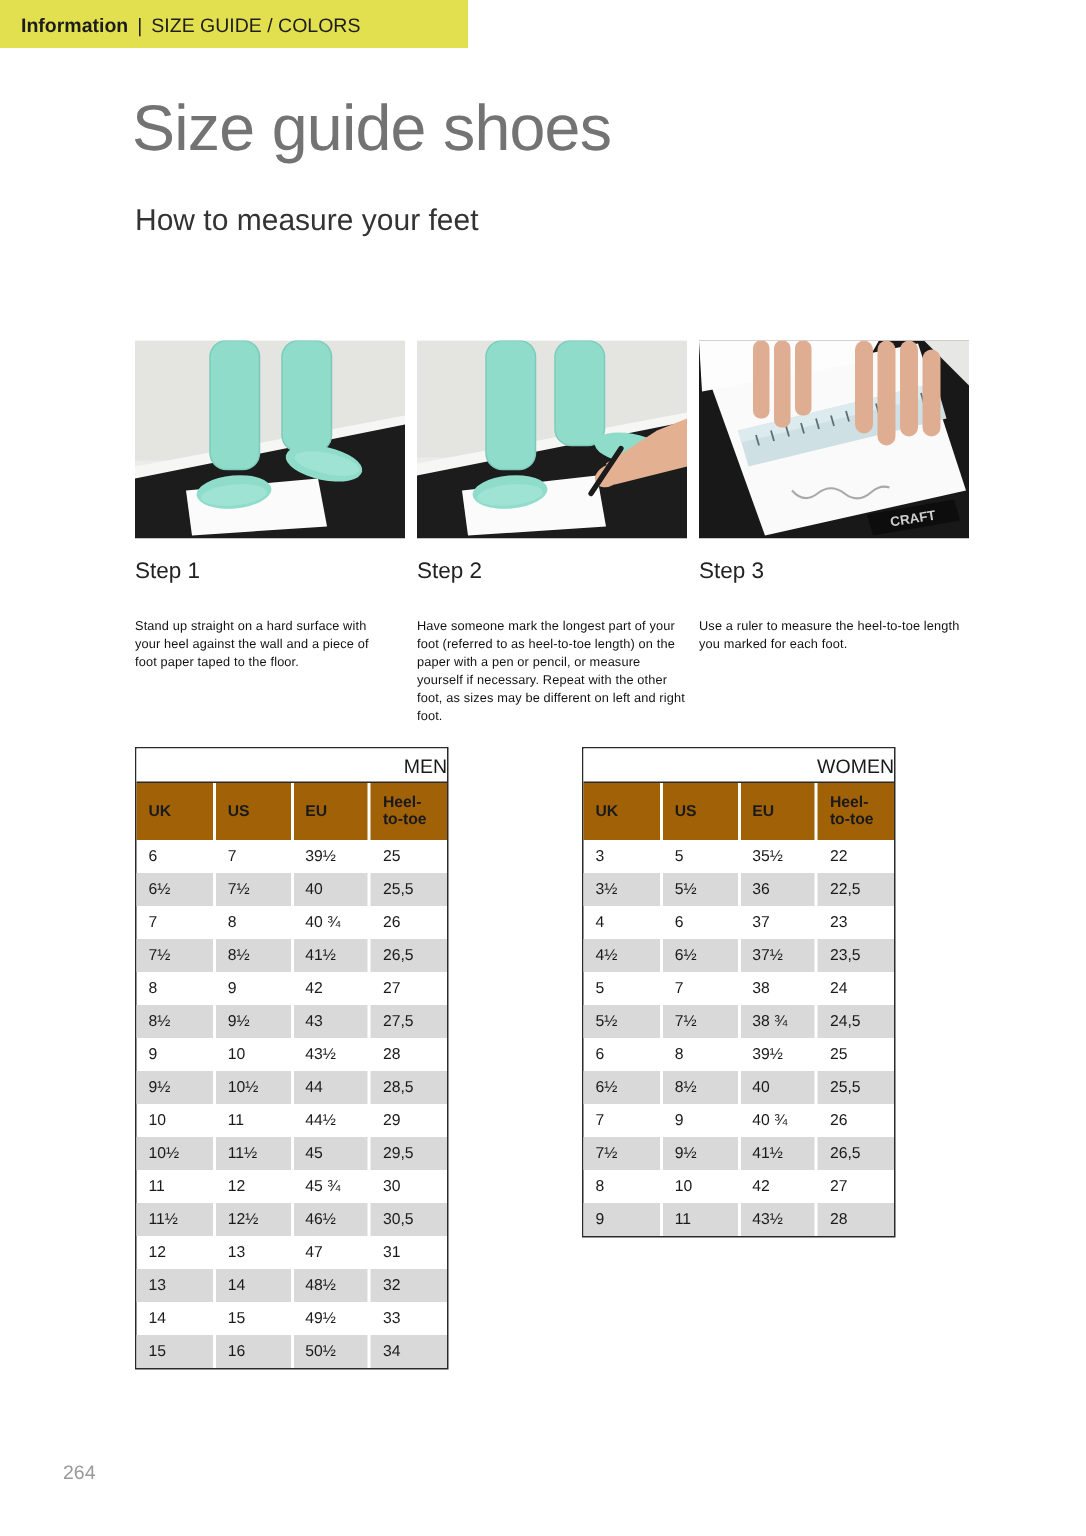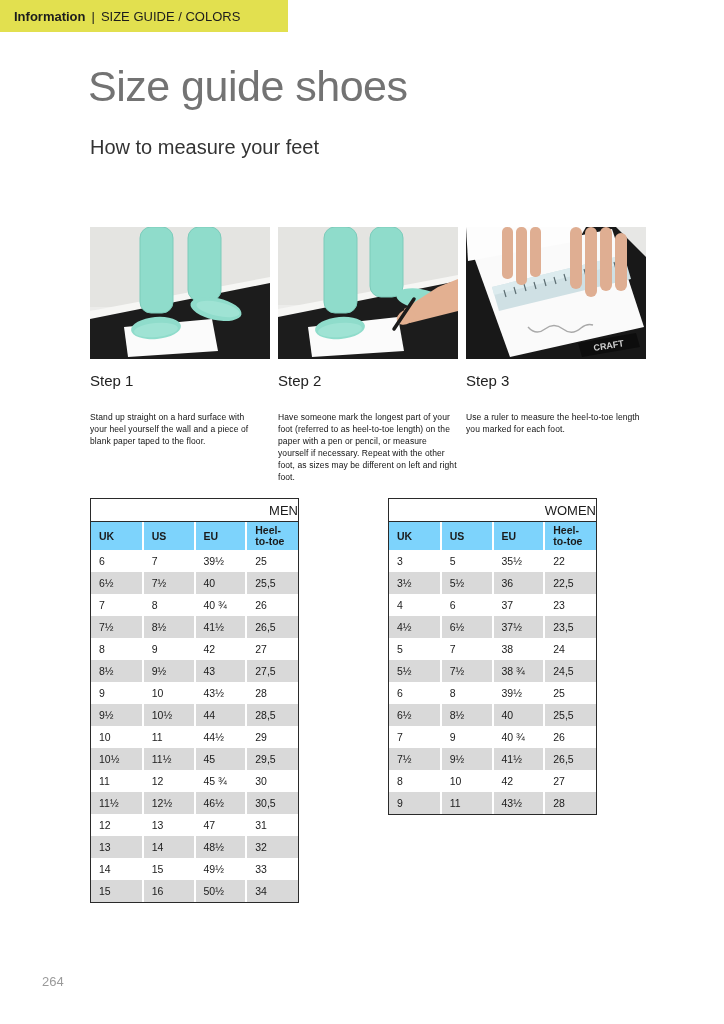--- a/index.html
+++ b/index.html
@@ -8,21 +8,21 @@
     width: 724px; height: 1024px;
     position: relative;
     overflow: hidden;
     font-family: "Liberation Sans", sans-serif;
     color: #1a1a1a;
   }
 
   
   .topbar {
     position: absolute; left: 0; top: 0;
-    width: 288px; height: 32px;
+    width: 312px; height: 32px;
     background: #e2e04f;
     display: flex; align-items: center;
     padding-left: 14px;
     font-size: 13px; color: #1c1c1c;
     white-space: nowrap;
   }
   .topbar .b { font-weight: bold; }
   .topbar .sep { margin: 0 6px; }
 
   
@@ -72,23 +72,23 @@
     border-bottom: 1px solid #2a2a2a;
     text-align: right;
   }
   table { width: 100%; border-collapse: collapse; table-layout: fixed; }
   th, td {
     text-align: left; padding-left: 8px;
     border-left: 2px solid #ffffff;
   }
   th:first-child, td:first-child { border-left: none; }
   th {
-    background: #7dd3fc;
+    background: #a16207;
     font-size: 10.5px; font-weight: bold; color: #1a1a1a;
-    height: 28px; vertical-align: middle;
+    height: 38px; vertical-align: middle;
     line-height: 11px;
     padding-top: 2px; padding-bottom: 2px;
     padding-right: 4px;
   }
   td {
     font-size: 10.5px; color: #1a1a1a;
     height: 22px; vertical-align: middle;
   }
   tbody tr:nth-child(even) td { background: #d9d9d9; }
 
@@ -122,21 +122,21 @@
       <rect x="50" y="0" width="33" height="86" rx="11" fill="#8fdccb"></rect>
       <rect x="50" y="0" width="33" height="86" rx="11" fill="none" stroke="#7ccbba" stroke-width="1"></rect>
       <ellipse cx="66" cy="101" rx="25" ry="11" fill="#8fdccb" transform="rotate(-5 66 101)"></ellipse>
       <ellipse cx="66" cy="103" rx="22" ry="7" fill="#9fe3d4" transform="rotate(-5 66 103)"></ellipse>
       <rect x="98" y="0" width="33" height="74" rx="11" fill="#8fdccb"></rect>
       <rect x="98" y="0" width="33" height="74" rx="11" fill="none" stroke="#7ccbba" stroke-width="1"></rect>
       <ellipse cx="126" cy="82" rx="26" ry="11" fill="#8fdccb" transform="rotate(12 126 82)"></ellipse>
       <ellipse cx="128" cy="82" rx="22" ry="7" fill="#9fe3d4" transform="rotate(12 128 82)"></ellipse>
     </svg>
     <div class="step-title">Step 1</div>
-    <div class="step-text">Stand up straight on a hard surface with your heel yourself the wall and a piece of blank paper taped to the floor.</div>
+    <div class="step-text">Stand up straight on a hard surface with your heel against the wall and a piece of foot paper taped to the floor.</div>
   </div>
 
   <div class="step">
     <svg class="step-photo" viewBox="0 0 180 132" xmlns="http://www.w3.org/2000/svg">
       <rect x="0" y="0" width="180" height="132" fill="#ececea"></rect>
       <rect x="0" y="0" width="180" height="78" fill="#e4e4e1"></rect>
       <polygon points="0,82 180,48 180,56 0,92" fill="#f6f6f4"></polygon>
       <polygon points="0,90 180,54 180,132 0,132" fill="#1c1c1c"></polygon>
       <polygon points="30,100 120,90 126,124 34,130" fill="#fbfbfb"></polygon>
       <rect x="46" y="0" width="33" height="86" rx="11" fill="#8fdccb"></rect>

